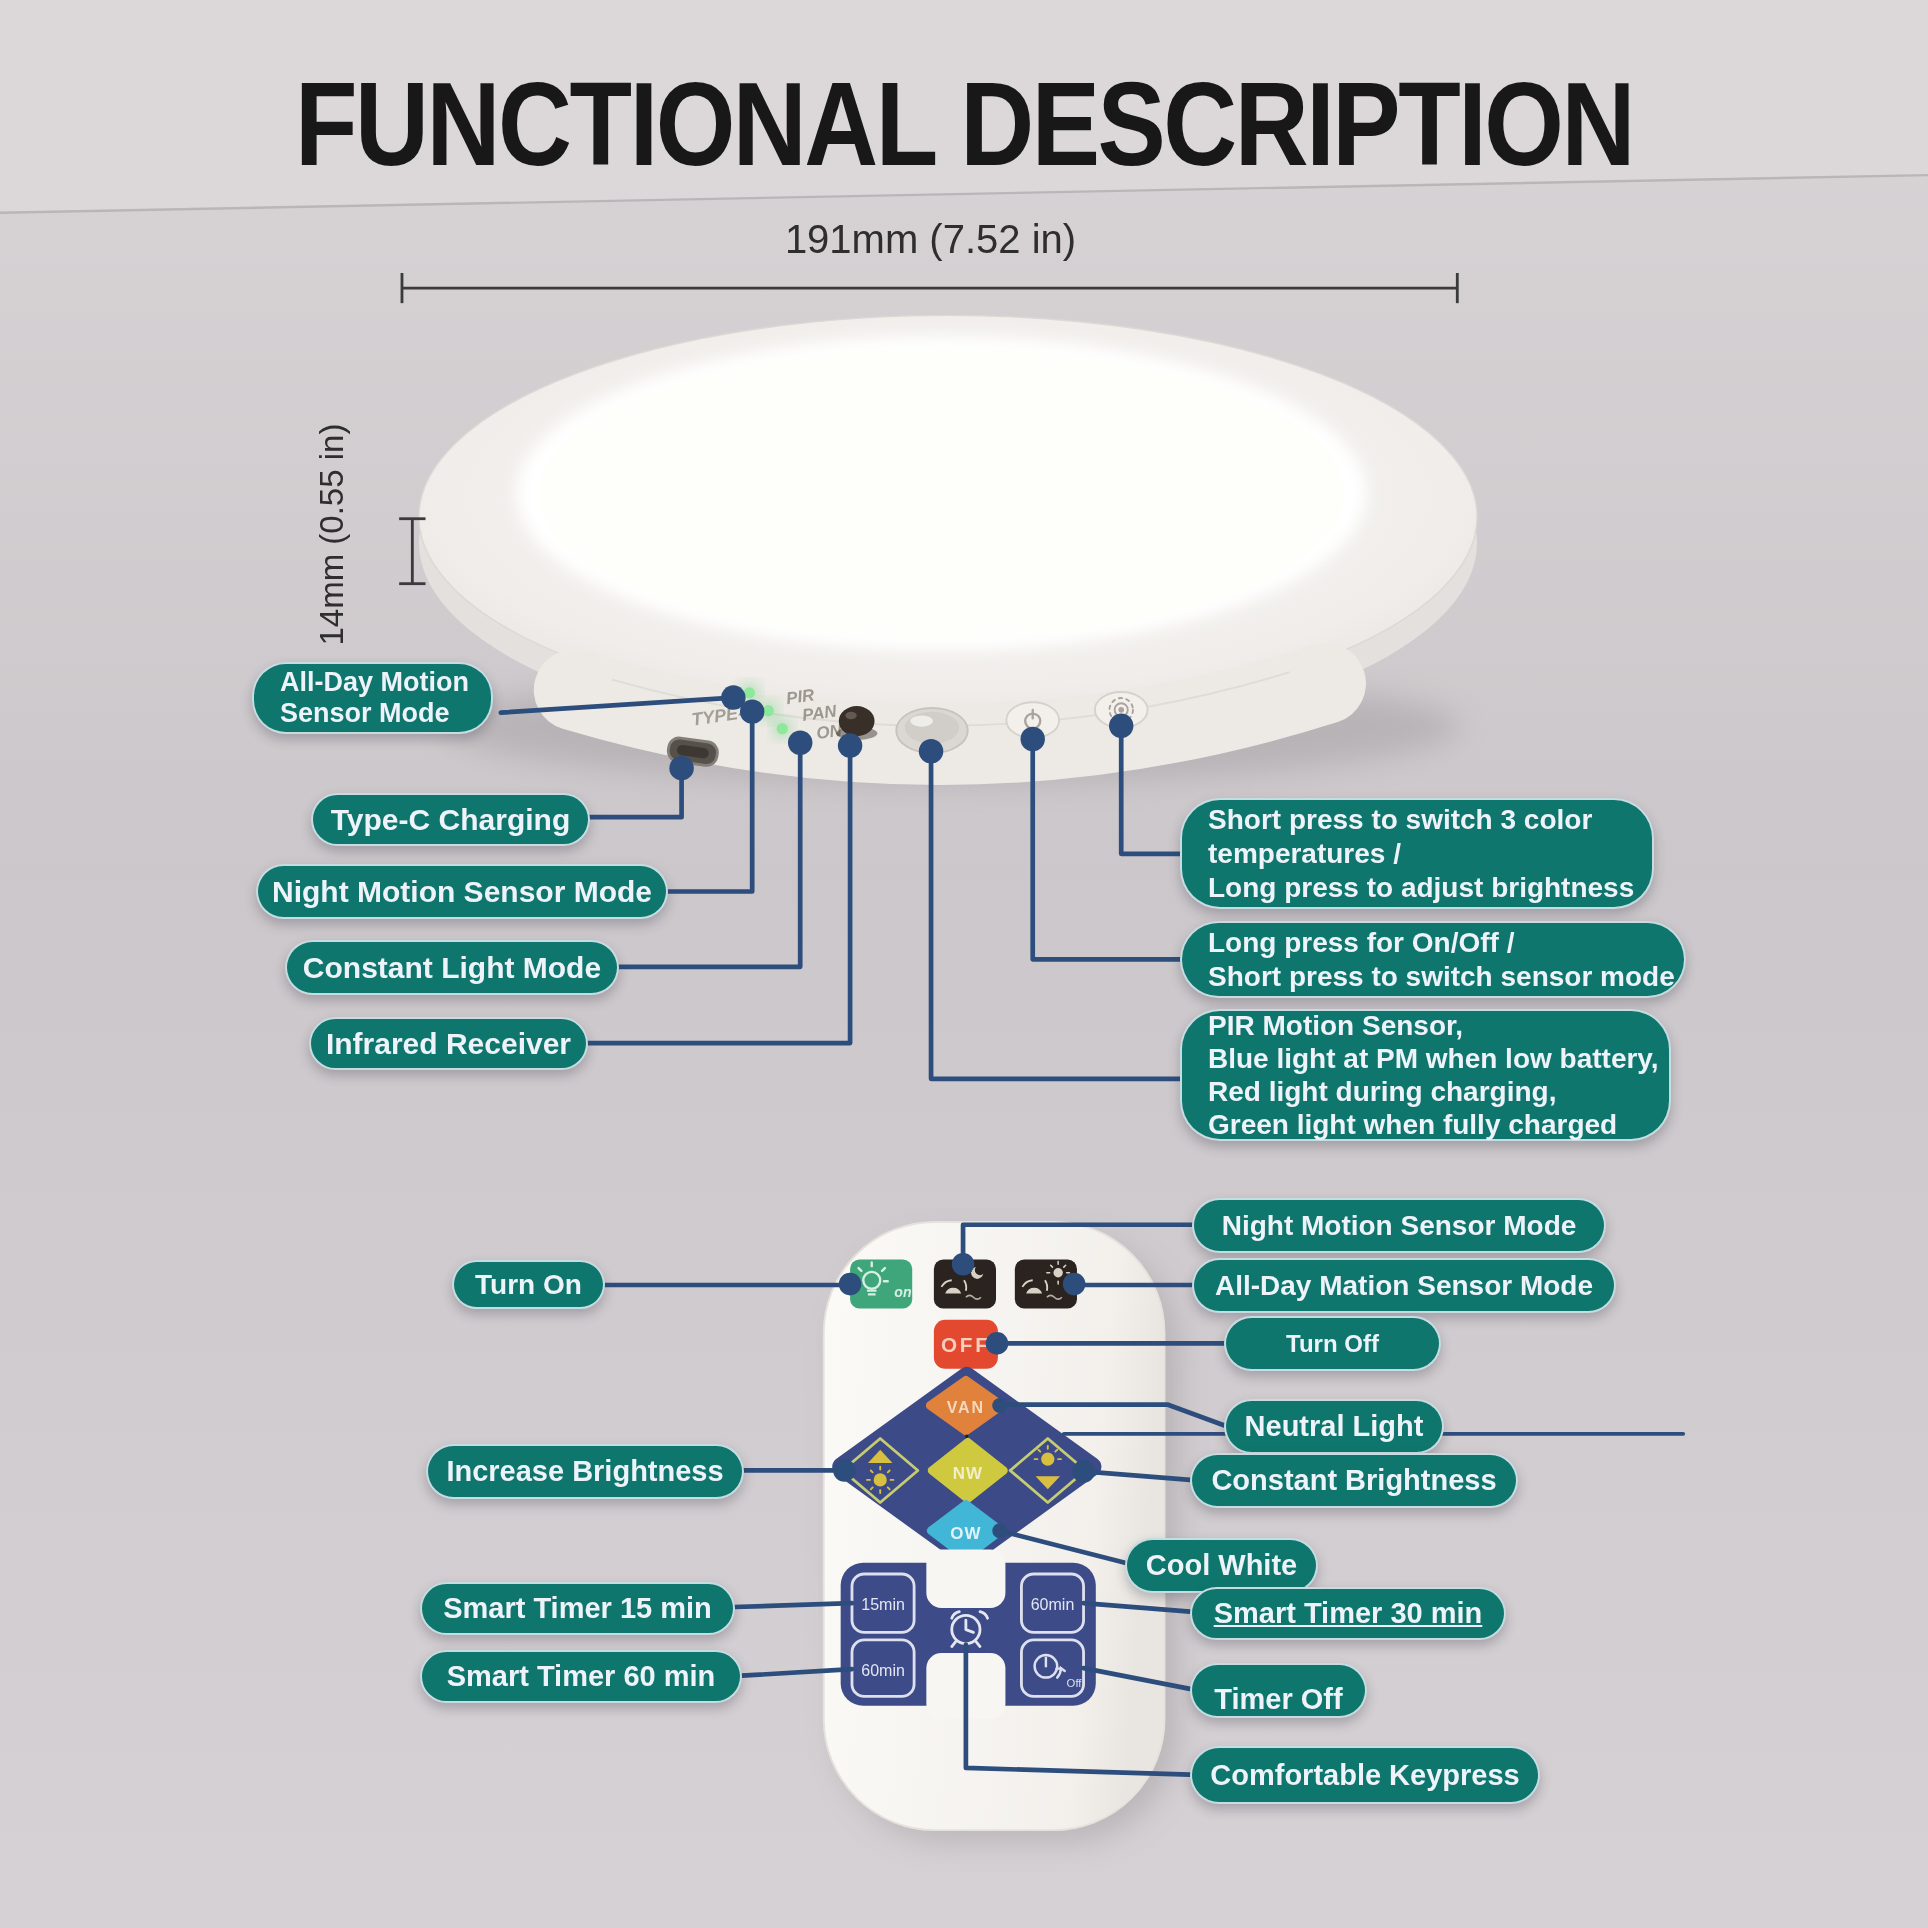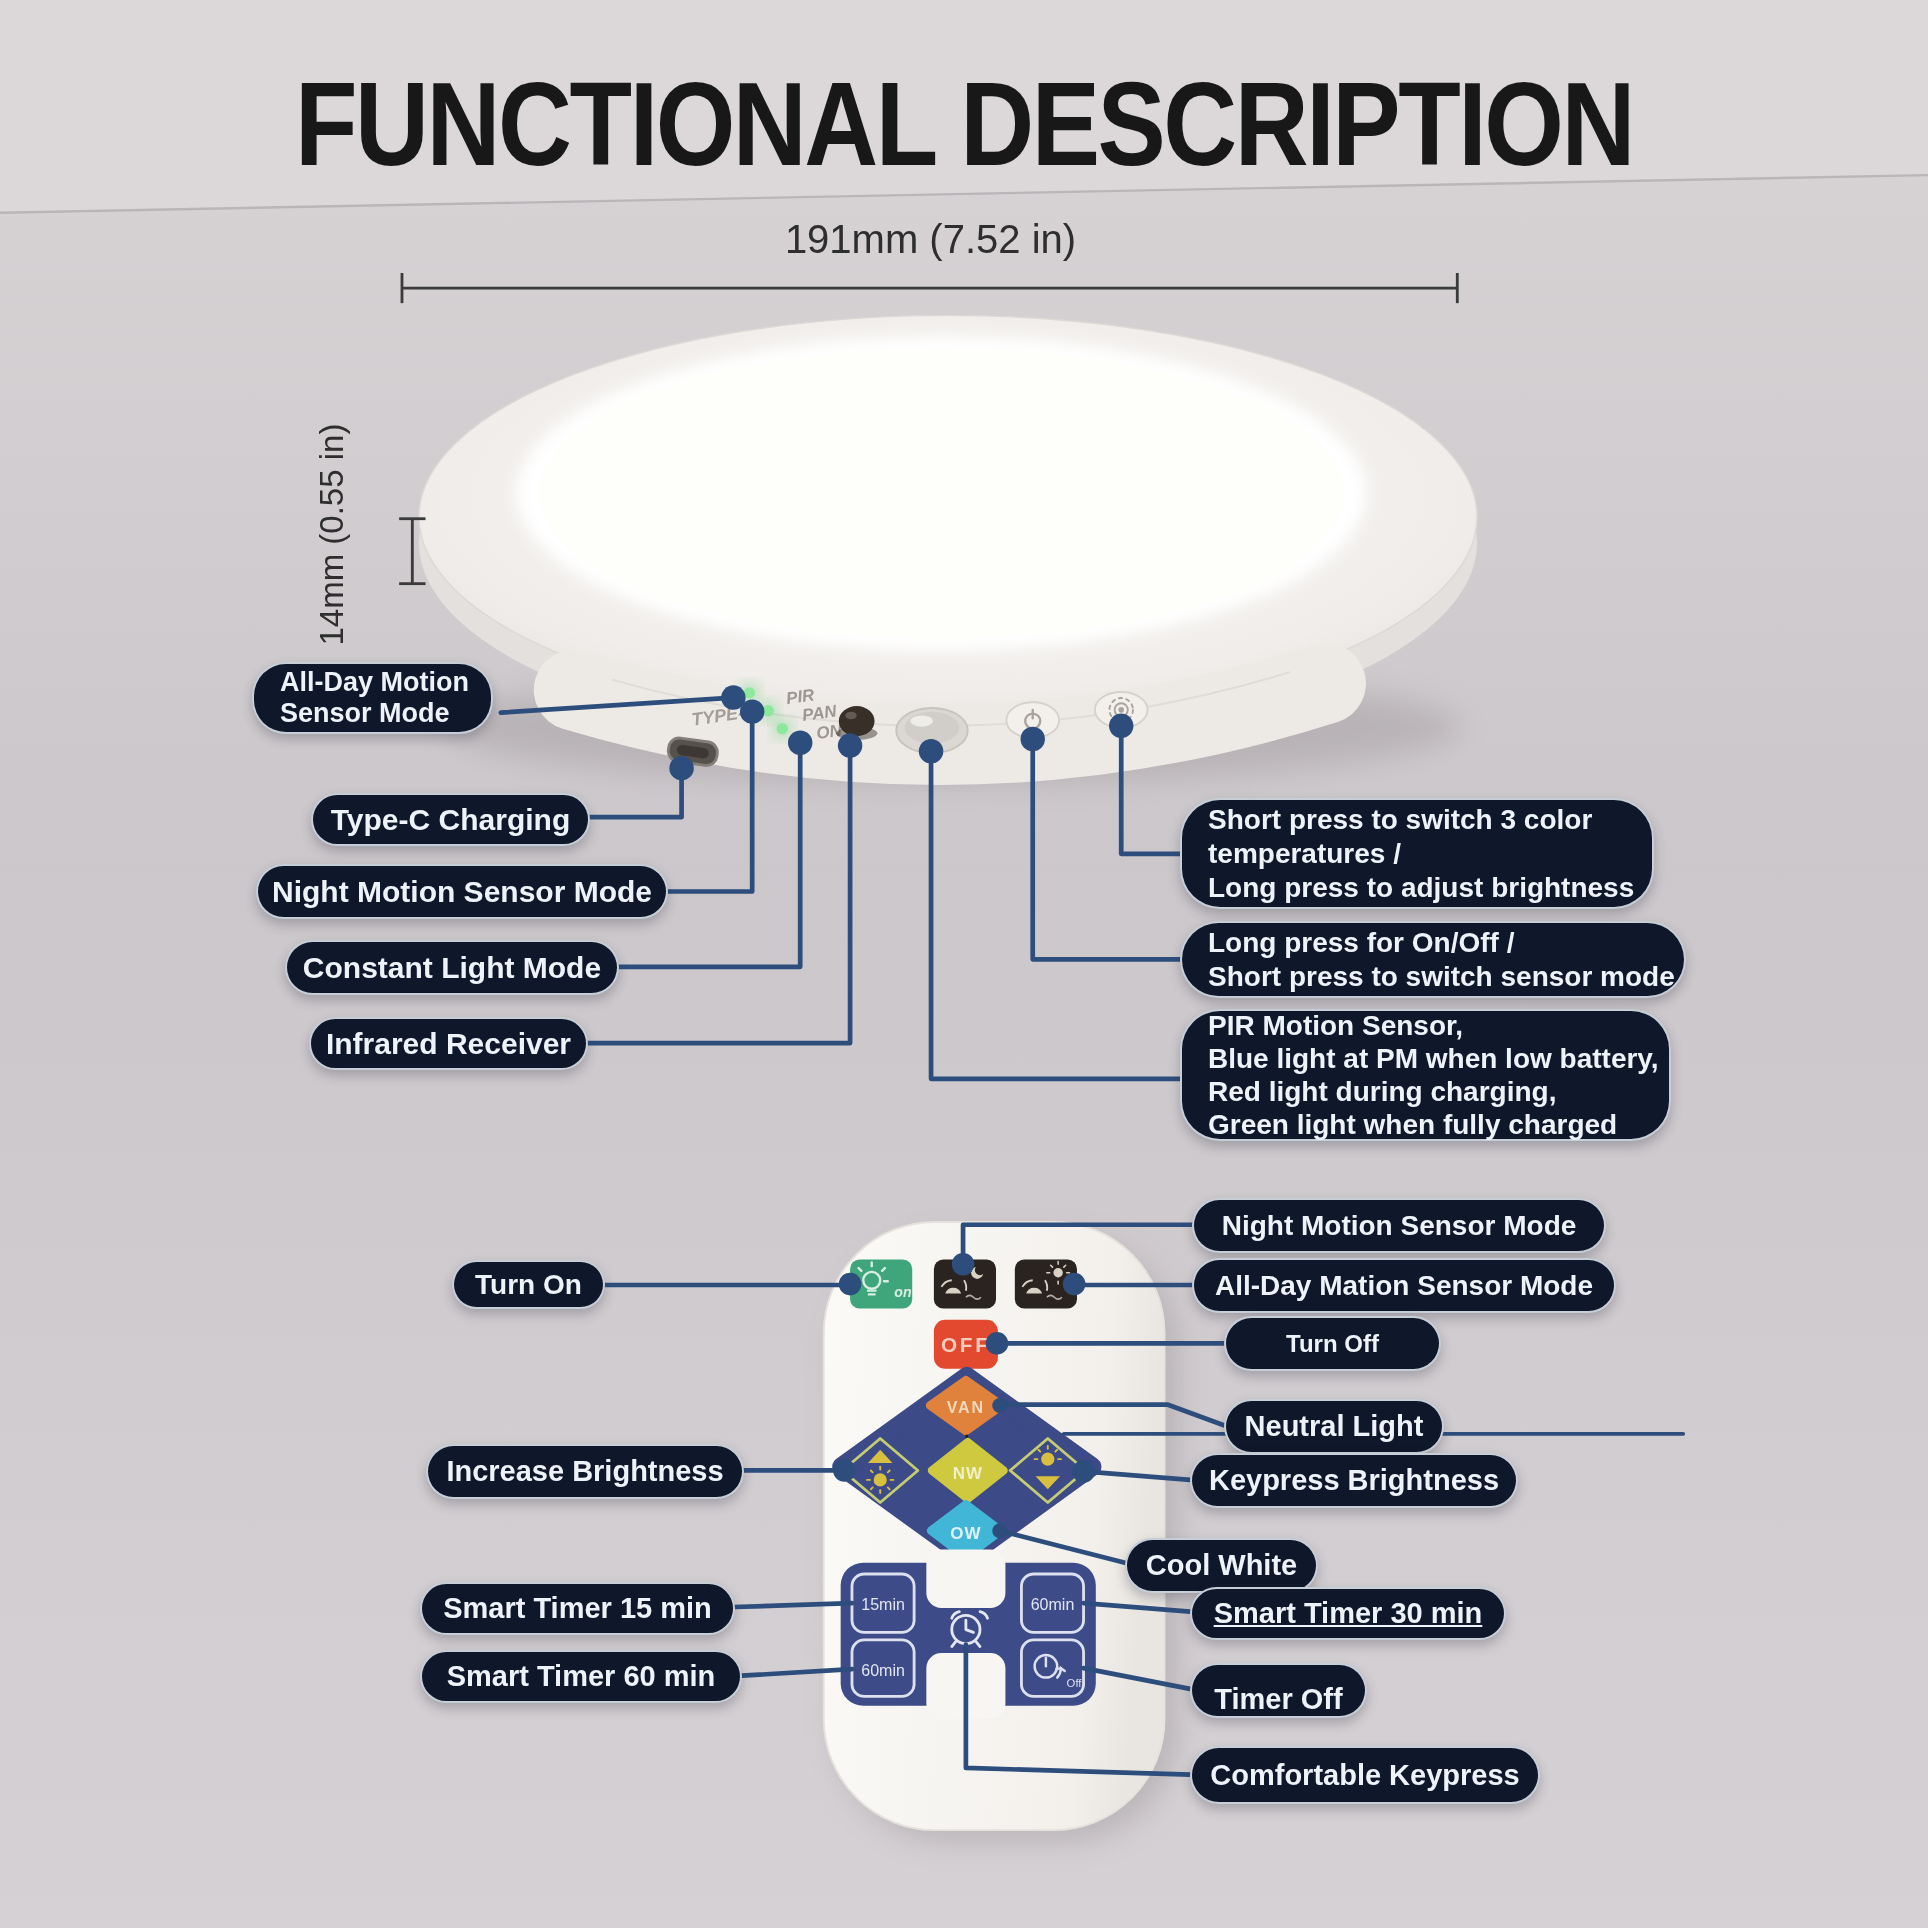--- a/index.html
+++ b/index.html
@@ -7,21 +7,21 @@
          font-family:"Liberation Sans",sans-serif;background:#cfcacd;}
   svg.base{position:absolute;left:0;top:0;}
   .title{position:absolute;left:0;right:0;top:55px;text-align:center;
          font-size:119px;font-weight:700;color:#181818;letter-spacing:-2.8px;
          transform:scaleX(.86);white-space:nowrap;}
   .dimw{position:absolute;left:601px;top:217px;width:659px;text-align:center;
         font-size:40px;color:#2e2e2e;}
   .dimh{position:absolute;left:271px;top:516px;width:169px;height:90px;
         transform:rotate(-90deg);transform-origin:50% 50%;
         text-align:center;font-size:33px;line-height:41px;color:#2e2e2e;white-space:nowrap;}
-  .bubble{position:absolute;background:#0f172a;color:#eef3f9;
+  .bubble{position:absolute;background:#0f766e;color:#eef3f9;
           border:2.8px solid rgba(230,238,246,.85);
           box-shadow:0 5.6px 11.3px rgba(45,45,65,.28);
           display:flex;flex-direction:column;justify-content:center;
           box-sizing:border-box;font-weight:700;}
   .pill{border-radius:941px;align-items:center;}
   .multi{border-radius:40px;align-items:flex-start;padding-left:26px;}
   .bubble .ln{display:block;white-space:nowrap;}
 </style>
 </head>
 <body>
@@ -360,21 +360,21 @@
 <div class="bubble pill" style="left:1224px;top:1316px;width:217px;height:55px;font-size:24px;">
   <span class="ln">Turn Off</span>
 </div>
 <div class="bubble pill" style="left:1224px;top:1399px;width:220px;height:55px;font-size:29px;">
   <span class="ln">Neutral Light</span>
 </div>
 <div class="bubble pill" style="left:426px;top:1444px;width:318px;height:55px;font-size:29px;">
   <span class="ln">Increase Brightness</span>
 </div>
 <div class="bubble pill" style="left:1190px;top:1453px;width:328px;height:55px;font-size:29px;">
-  <span class="ln">Keypress Brightness</span>
+  <span class="ln">Constant Brightness</span>
 </div>
 <div class="bubble pill" style="left:1125px;top:1538px;width:193px;height:55px;font-size:29px;">
   <span class="ln">Cool White</span>
 </div>
 <div class="bubble pill" style="left:420px;top:1582px;width:315px;height:53px;font-size:29px;">
   <span class="ln">Smart Timer 15 min</span>
 </div>
 <div class="bubble pill" style="left:1190px;top:1587px;width:316px;height:53px;font-size:29px;text-decoration:underline;">
   <span class="ln">Smart Timer 30 min</span>
 </div>

